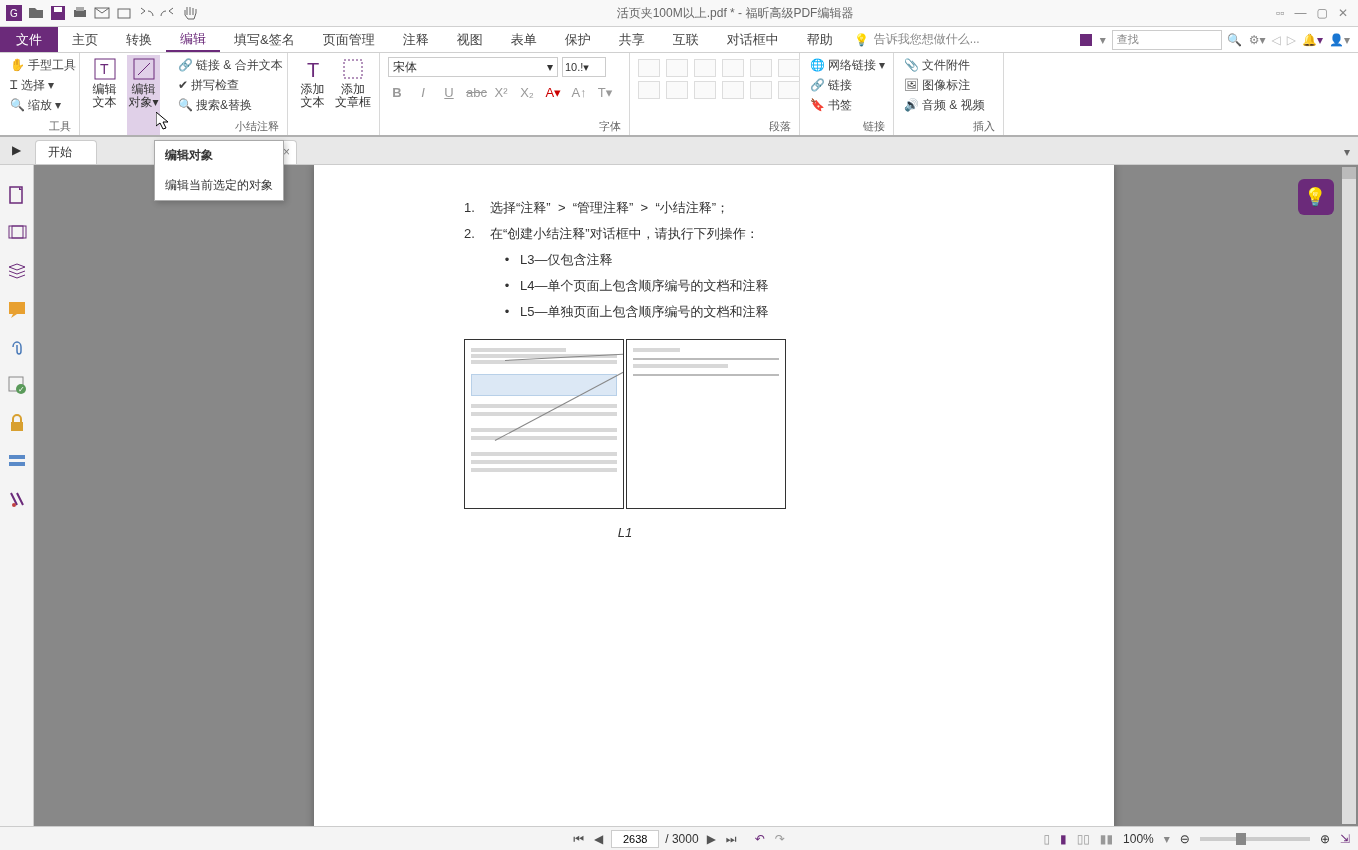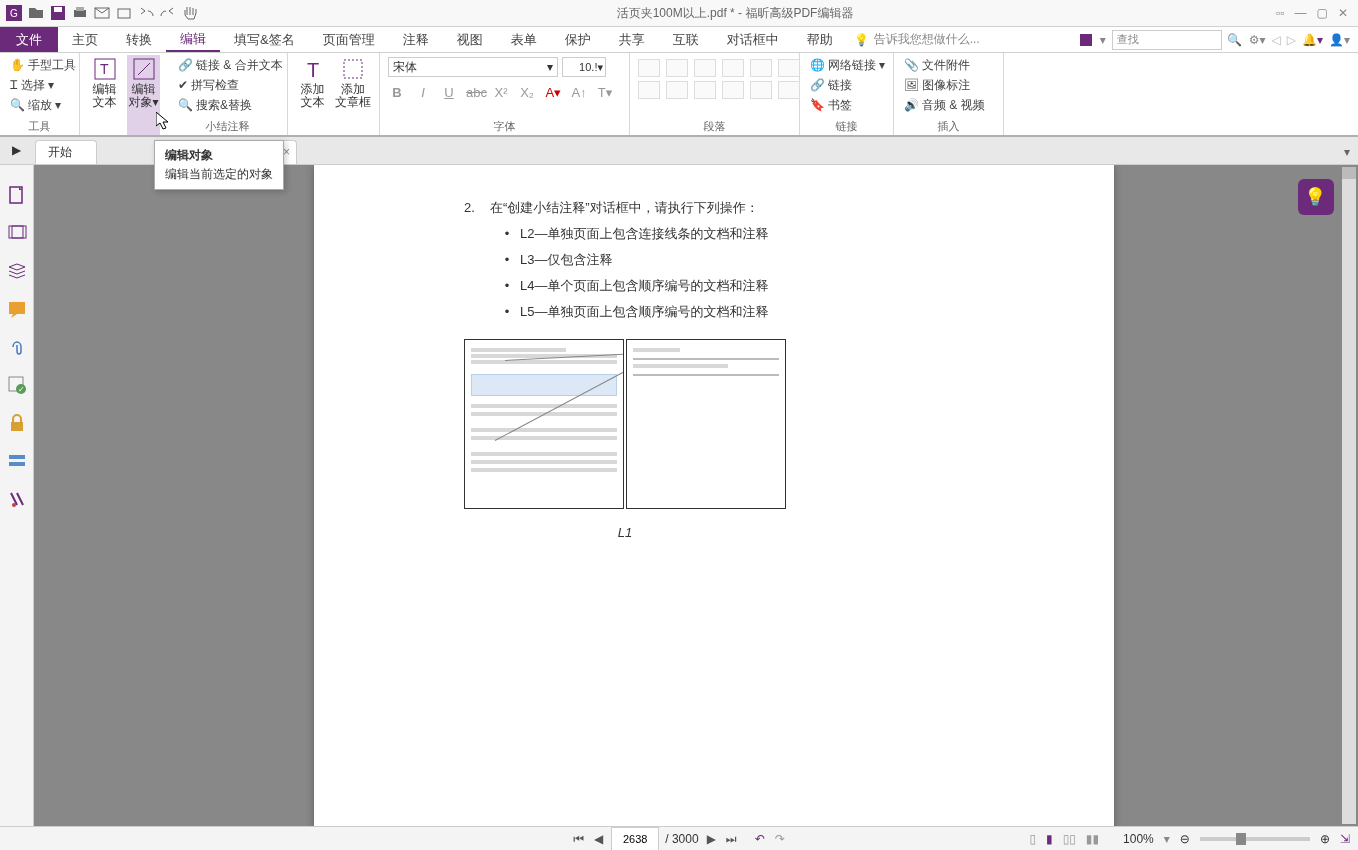--- a/index.html
+++ b/index.html
@@ -12,58 +12,58 @@
 .menubar { height:26px; background:#fff; display:flex; align-items:stretch; border-bottom:1px solid #d0d0d0; }
 .menu-file { background:#6b2a7a; color:#fff; padding:0 16px; display:flex; align-items:center; font-size:13px; }
 .menu-item { padding:0 14px; display:flex; align-items:center; color:#444; cursor:pointer; font-size:13px; }
 .menu-item.active { border-bottom:2px solid #6b2a7a; color:#6b2a7a; }
 .menu-help { margin-left:8px; color:#888; display:flex; align-items:center; gap:4px; }
 .menu-right { margin-left:auto; display:flex; align-items:center; gap:6px; padding-right:8px; }
 .search-box { border:1px solid #ccc; height:20px; width:110px; padding:0 4px; font-size:11px; color:#888; display:flex; align-items:center; }
 .ribbon { height:84px; background:#fff; border-bottom:2px solid #b0b0b0; display:flex; }
 .rgroup { border-right:1px solid #d8d8d8; padding:2px 8px 0 8px; display:flex; flex-direction:column; }
 .rgroup-body { flex:1; display:flex; gap:6px; }
-.rgroup-label { text-align:center; font-size:11px; color:#666; padding:1px 0; }
+.rgroup-label { text-align:right; font-size:11px; color:#666; padding:1px 0; }
 .btn-sm { display:flex; align-items:center; gap:3px; font-size:12px; color:#444; height:20px; cursor:pointer; white-space:nowrap; padding:0 2px; }
 .btn-lg { display:flex; flex-direction:column; align-items:center; justify-content:flex-start; width:40px; padding-top:2px; cursor:pointer; font-size:12px; }
 .btn-lg.sel { background:#e0d0e8; }
 .btn-lg .ico { width:24px; height:24px; margin-bottom:2px; }
 .vcol { display:flex; flex-direction:column; gap:0px; }
 .font-sel { border:1px solid #ccc; height:20px; width:170px; font-size:12px; padding:0 4px; display:flex; align-items:center; justify-content:space-between; }
-.size-sel { border:1px solid #ccc; height:20px; width:44px; font-size:11px; padding:0 2px; display:flex; align-items:center; justify-content:flex-end; }
+.size-sel { border:1px solid #ccc; height:20px; width:44px; font-size:11px; padding:0 2px; display:flex; align-items:center; justify-content:flex-start; }
 .fmt-row { display:flex; gap:8px; align-items:center; height:22px; color:#999; }
 .fmt-btn { width:18px; text-align:center; cursor:pointer; font-size:13px; }
 .para-grid { display:grid; grid-template-columns:repeat(6,22px); gap:4px 6px; }
 .para-btn { width:22px; height:18px; border:1px solid #ddd; background:#fafafa; }
 .tabbar { height:28px; background:#e8e8e8; border-bottom:1px solid #ccc; display:flex; align-items:flex-end; padding-left:35px; position:relative; }
 .doc-tab { background:#fff; border:1px solid #ccc; border-bottom:none; height:24px; padding:0 24px 0 12px; display:flex; align-items:center; font-size:12px; border-radius:4px 4px 0 0; margin-right:2px; position:relative; }
 .tab-close { position:absolute; right:6px; top:4px; color:#888; cursor:pointer; font-size:12px; }
 .tab-collapse { position:absolute; left:12px; top:6px; color:#333; cursor:pointer; }
 .tab-dd { position:absolute; right:8px; top:8px; color:#666; }
 .tooltip { position:absolute; left:154px; top:140px; background:#fff; border:1px solid #aaa; box-shadow:2px 2px 6px rgba(0,0,0,.2); padding:6px 10px; z-index:100; font-size:12px; }
-.tooltip .tt-title { font-weight:bold; margin-bottom:2px; }
+.tooltip .tt-title { font-weight:bold; margin-bottom:13px; }
 .work { position:absolute; top:165px; bottom:24px; left:0; right:0; display:flex; }
 .sidebar { width:34px; background:#f4f4f4; border-right:1px solid #ccc; display:flex; flex-direction:column; align-items:center; gap:18px; padding-top:20px; }
 .side-ico { width:20px; height:20px; cursor:pointer; }
 .canvas { flex:1; background:#888; position:relative; overflow:hidden; }
 .page { position:absolute; left:280px; top:0; width:800px; height:820px; background:#fff; box-shadow:0 0 8px rgba(0,0,0,.3); padding:30px 50px; }
 .page ol { list-style:none; }
 .page li { line-height:2; font-size:13px; }
 .num { display:inline-block; width:26px; }
 .bul { display:inline-block; width:26px; text-align:center;}
 .thumbs { display:flex; gap:40px; margin-top:14px; margin-left:20px; }
 .thumb-pair { text-align:center; }
 .thumb-row { display:flex; gap:2px; }
 .thumb { width:160px; height:170px; border:1px solid #333; background:#fff; position:relative; overflow:hidden; }
 .thumb.small { width:80px; }
 .tcap { margin-top:16px; font-size:13px;font-style:italic; }
 .bulb { position:absolute; right:24px; top:14px; width:36px; height:36px; background:#6b2a7a; border-radius:6px; display:flex; align-items:center; justify-content:center; color:#ffd966; font-size:18px; }
 .status { position:absolute; bottom:0; left:0; right:0; height:24px; background:#f4f4f4; border-top:1px solid #ccc; display:flex; align-items:center; justify-content:center; gap:6px; }
 .nav-btn { cursor:pointer; color:#555; padding:0 2px; }
-.page-in { border:1px solid #ccc; height:24px; width:48px; text-align:center; font-size:11px; }
+.page-in { border:1px solid #ccc; height:18px; width:48px; text-align:center; font-size:11px; }
 .status-right { position:absolute; right:8px; display:flex; align-items:center; gap:10px; }
 .zoom-track { width:110px; height:4px; background:#ccc; position:relative; }
 .zoom-thumb { position:absolute; left:36px; top:-4px; width:10px; height:12px; background:#888; }
 .ico-svg { fill:#6a6a6a; }
 .th-band { position:absolute; left:6px; right:6px; height:22px; background:#dce8f5; border:1px solid #b8d0e8;}
 .th-line { position:absolute; left:6px; right:6px; height:2px; background:#bbb; }
 .th-txt { position:absolute; left:6px; right:6px; height:4px; background:#d8d8d8; }
 .th-diag { position:absolute; width:180px; height:1px; background:#888; transform-origin:left center; }
 </style>
 </head>
@@ -330,22 +330,22 @@
         <circle cx="7" cy="16" r="2" fill="#c04040"></circle>
       </svg>
   </div>
   <div class="canvas">
     <div class="bulb">💡</div>
     <div style="position:absolute;right:2px;top:2px;bottom:2px;width:14px;background:#ddd">
         <div style="position:absolute;top:0;width:100%;height:12px;background:#bbb"></div>
       </div>
     <div class="page">
       <ol>
+        <li style="padding-left:100px"><span class="num">1.</span><span>选择“注释” &nbsp;&gt; &nbsp;“管理注释” &nbsp;&gt; &nbsp;“小结注释”；</span></li>
         <li style="padding-left:100px"><span class="num">2.</span><span>在“创建小结注释”对话框中，请执行下列操作：</span></li>
-        <li style="padding-left:130px"><span class="bul">•</span><span>L2—单独页面上包含连接线条的文档和注释</span></li>
         <li style="padding-left:130px"><span class="bul">•</span><span>L3—仅包含注释</span></li>
         <li style="padding-left:130px"><span class="bul">•</span><span>L4—单个页面上包含顺序编号的文档和注释</span></li>
         <li style="padding-left:130px"><span class="bul">•</span><span>L5—单独页面上包含顺序编号的文档和注释</span></li>
       </ol>
       <div class="thumbs" style="padding-left:80px">
         <div class="thumb-pair">
           <div class="thumb-row">
             <div class="thumb">
                 <div class="th-txt" style="top:8px;width:60%"></div>
                 <div class="th-txt" style="top:14px"></div>
@@ -383,21 +383,21 @@
   <span>/ 3000</span>
   <span class="nav-btn">▶</span>
   <span class="nav-btn">⏭</span>
   <span class="nav-btn" style="margin-left:8px;color:#6b2a7a">↶</span>
   <span class="nav-btn" style="color:#999">↷</span>
   <div class="status-right">
     <span style="color:#999">▯</span>
     <span style="color:#6b2a7a">▮</span>
     <span style="color:#999">▯▯</span>
     <span style="color:#999">▮▮</span>
-    <span style="margin-left:14px">100%</span>
+    <span style="margin-left:0">100%</span>
     <span style="color:#888">▾</span>
     <span>⊖</span>
     <div class="zoom-track">
         <div class="zoom-thumb"></div>
       </div>
     <span>⊕</span>
     <span style="color:#6b2a7a">⇲</span>
   </div>
 </div>
 

